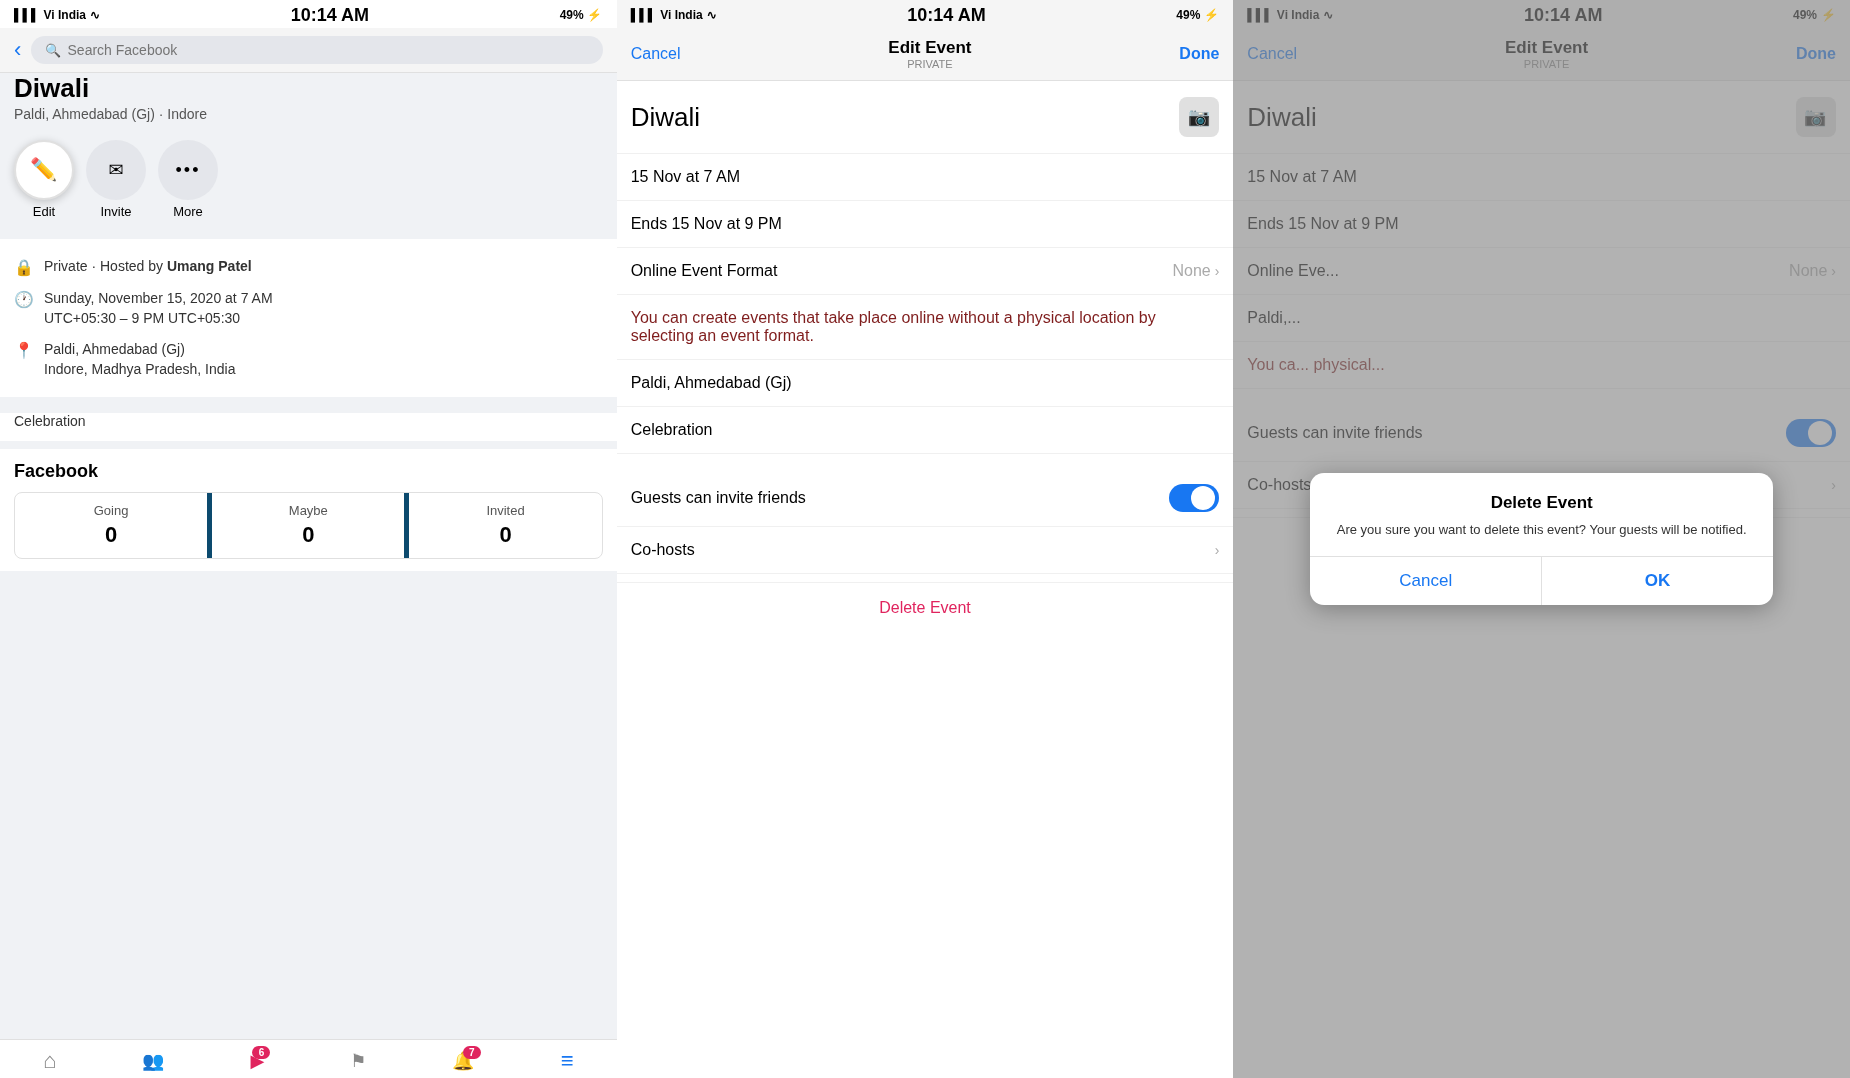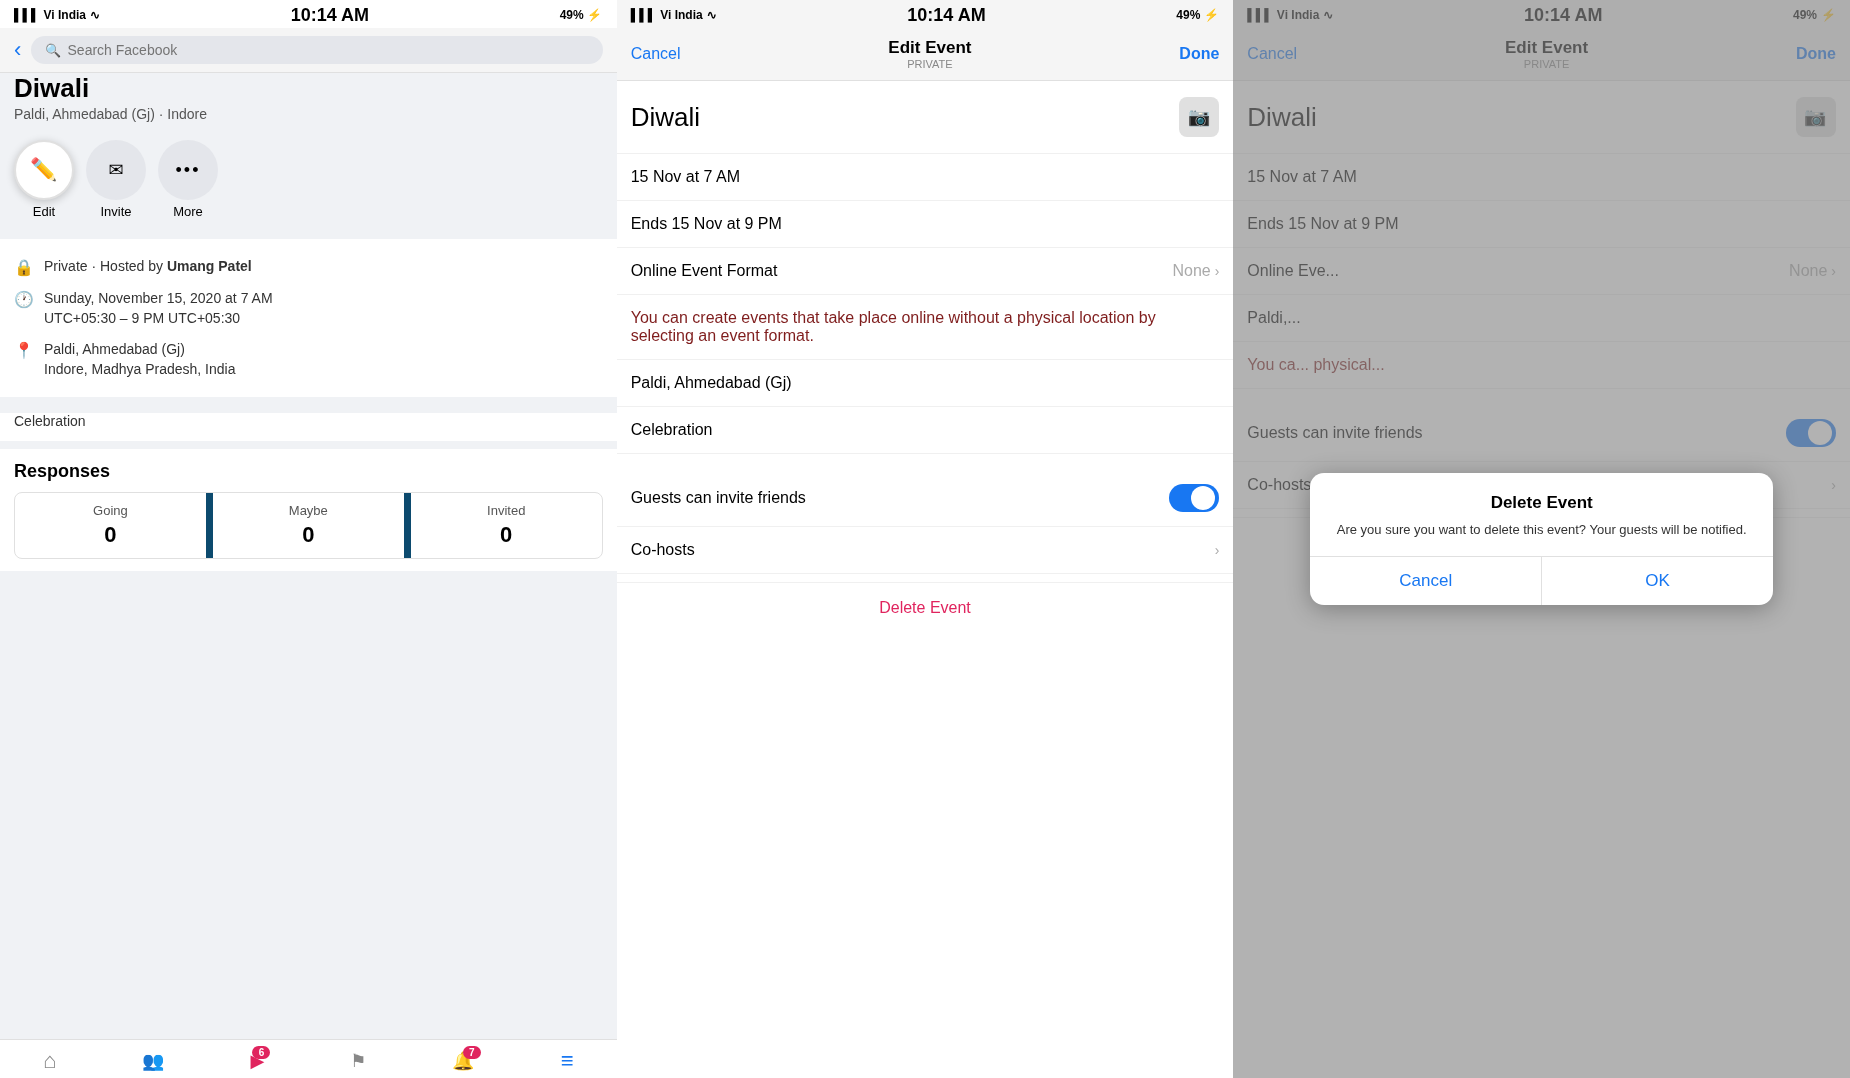--- a/index.html
+++ b/index.html
@@ -88,21 +88,21 @@
     .p1-info-block { background: #fff; margin: 0 0 8px; padding: 12px 14px; }
     .p1-info-row { display: flex; align-items: flex-start; gap: 10px; padding: 6px 0; }
     .p1-info-icon { font-size: 16px; color: #888; width: 20px; text-align: center; margin-top: 1px; }
     .p1-info-text { font-size: 14px; color: #333; line-height: 1.4; }
     .p1-info-text strong { font-weight: 700; }
     .p1-section-title { font-size: 18px; font-weight: 700; padding: 12px 14px 4px; background: #fff; }
     .p1-section-text { font-size: 14px; color: #333; padding: 0 14px 12px; background: #fff; }
     .p1-responses { background: #fff; margin: 0 0 8px; padding: 12px 14px; }
     .p1-response-row { display: flex; gap: 0; border: 1px solid #e0e0e0; border-radius: 8px; overflow: hidden; }
     .p1-response-cell { flex: 1; text-align: center; padding: 10px 4px; }
-    .p1-response-cell:not(:last-child) { border-right: 7px solid #0c4a6e; }
+    .p1-response-cell:not(:last-child) { border-right: 5px solid #0c4a6e; }
     .p1-response-header { font-size: 13px; color: #555; margin-bottom: 4px; }
     .p1-response-count { font-size: 22px; font-weight: 700; color: #000; }
 
     .p1-bottom-nav {
       display: flex; align-items: center; justify-content: space-around;
       border-top: 1px solid #e0e0e0; padding: 8px 0 4px;
       background: #fff;
     }
     .p1-bottom-icon { display: flex; flex-direction: column; align-items: center; font-size: 22px; color: #888; position: relative; }
     .p1-bottom-icon.active { color: #1877f2; }
@@ -172,21 +172,21 @@
     }
     .p3-dialog-body { padding: 20px 20px 16px; text-align: center; }
     .p3-dialog-title { font-size: 17px; font-weight: 700; color: #000; margin-bottom: 8px; }
     .p3-dialog-msg { font-size: 13px; color: #333; line-height: 1.4; }
     .p3-dialog-btns { display: flex; border-top: 1px solid #e0e0e0; }
     .p3-dialog-btn {
       flex: 1; padding: 14px; font-size: 17px; color: #1877f2;
       background: none; border: none; cursor: pointer; text-align: center;
     }
     .p3-dialog-btn:not(:last-child) { border-right: 1px solid #e0e0e0; }
-    .p3-dialog-btn.bold { font-weight: 400; }
+    .p3-dialog-btn.bold { font-weight: 700; }
 
     
     .divider { height: 8px; background: #f0f2f5; }
 
     .p2-content-bottom { height: 80px; }
   </style>
 </head>
 <body>
 
 <div class="panel">
@@ -256,21 +256,21 @@
 
     <div class="divider"></div>
 
     <div>
       <div class="p1-section-text">Celebration</div>
     </div>
 
     <div class="divider"></div>
 
     <div class="p1-responses">
-      <div class="p1-section-title" style="padding: 0 0 10px;">Responses</div>
+      <div class="p1-section-title" style="padding: 0 0 10px;">Facebook</div>
       <div class="p1-response-row">
         <div class="p1-response-cell">
           <div class="p1-response-header">Going</div>
           <div class="p1-response-count">0</div>
         </div>
         <div class="p1-response-cell">
           <div class="p1-response-header">Maybe</div>
           <div class="p1-response-count">0</div>
         </div>
         <div class="p1-response-cell">

